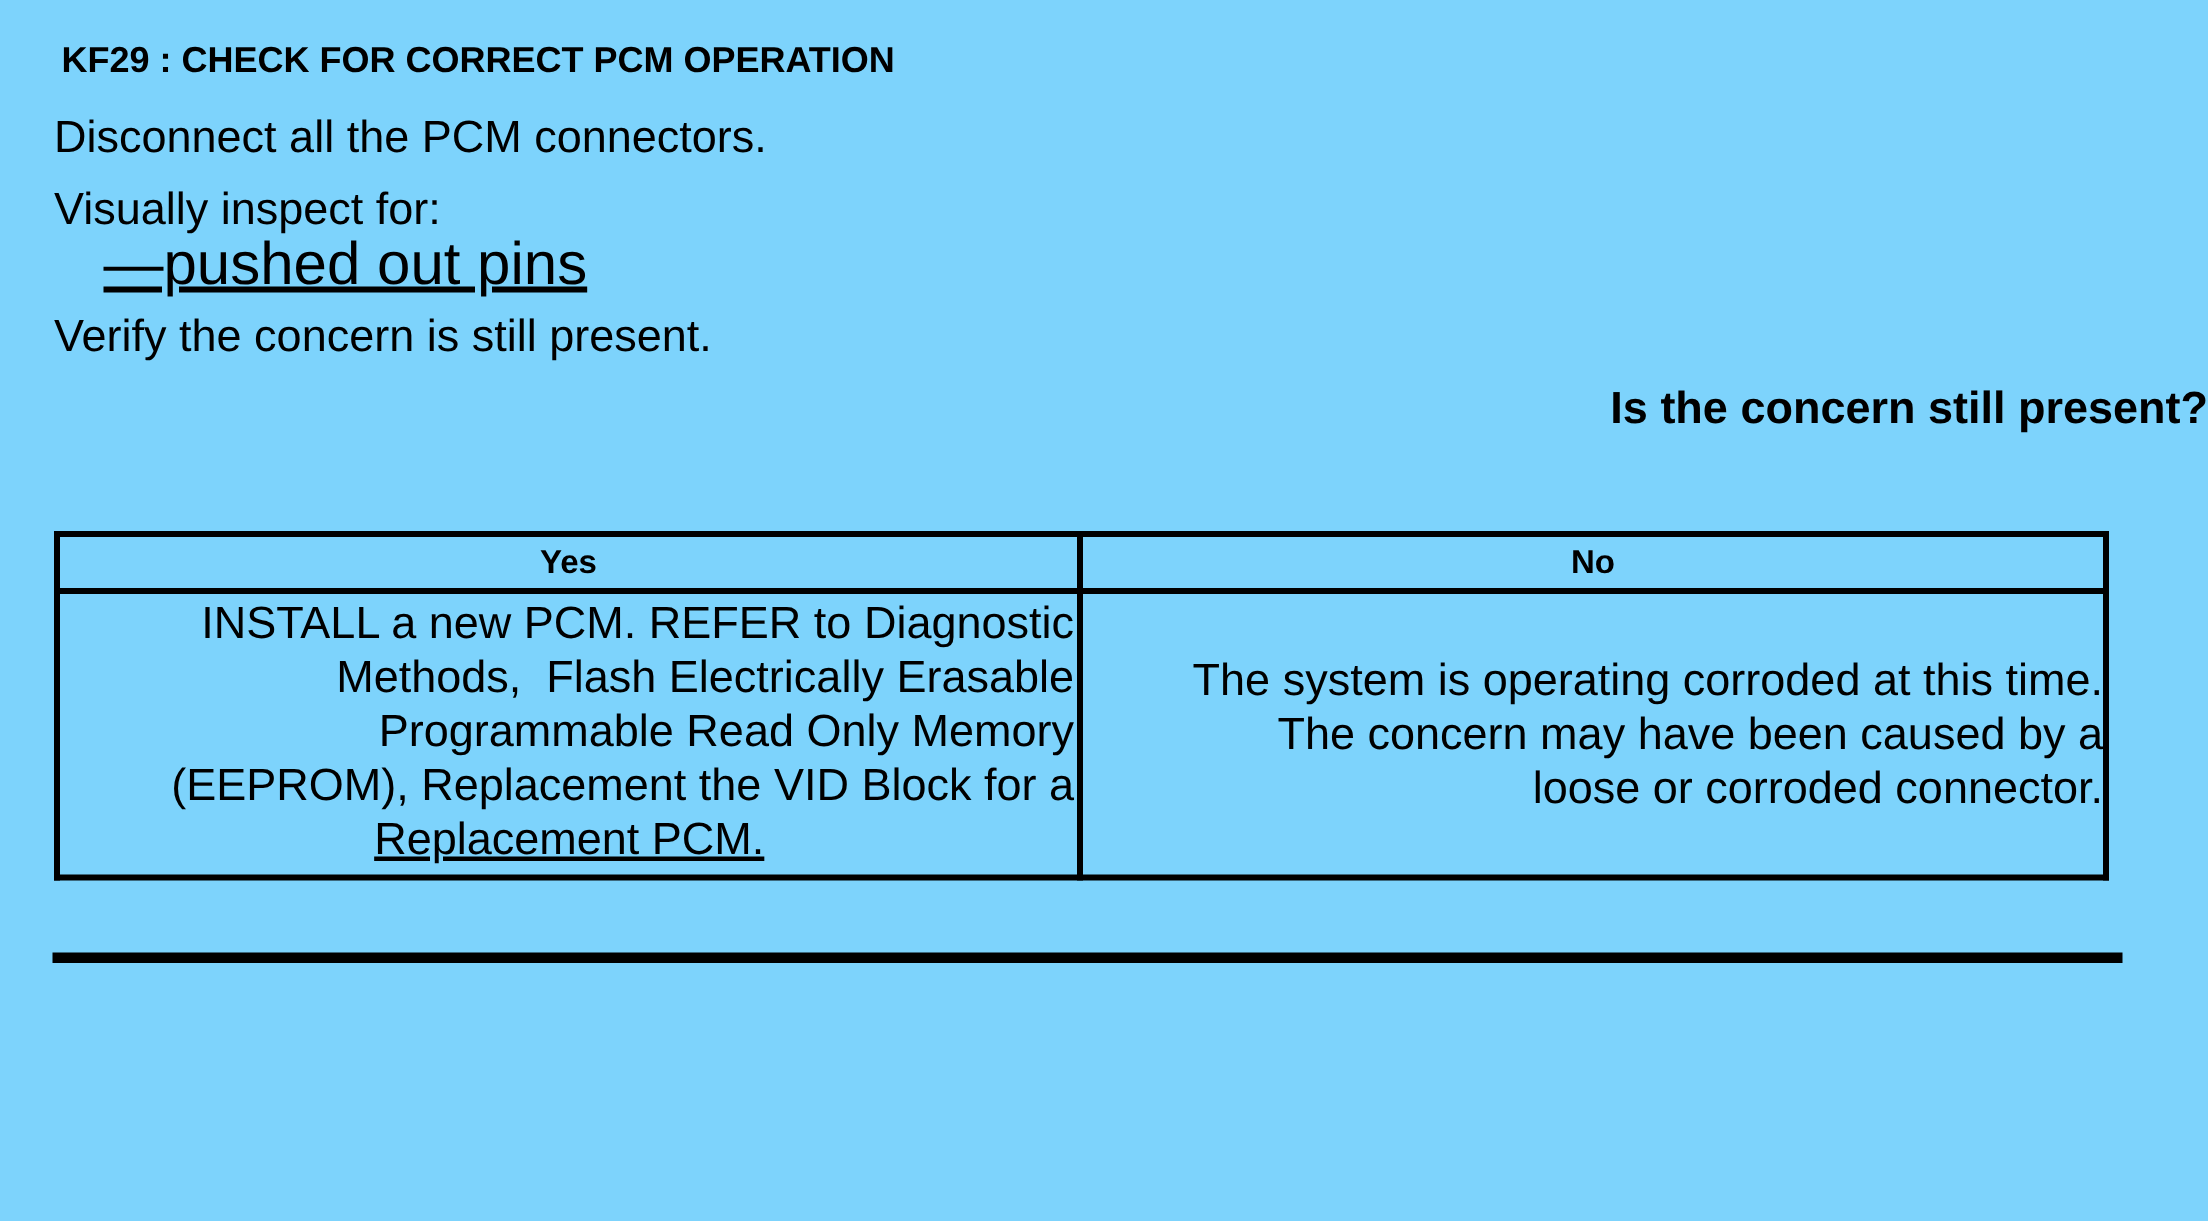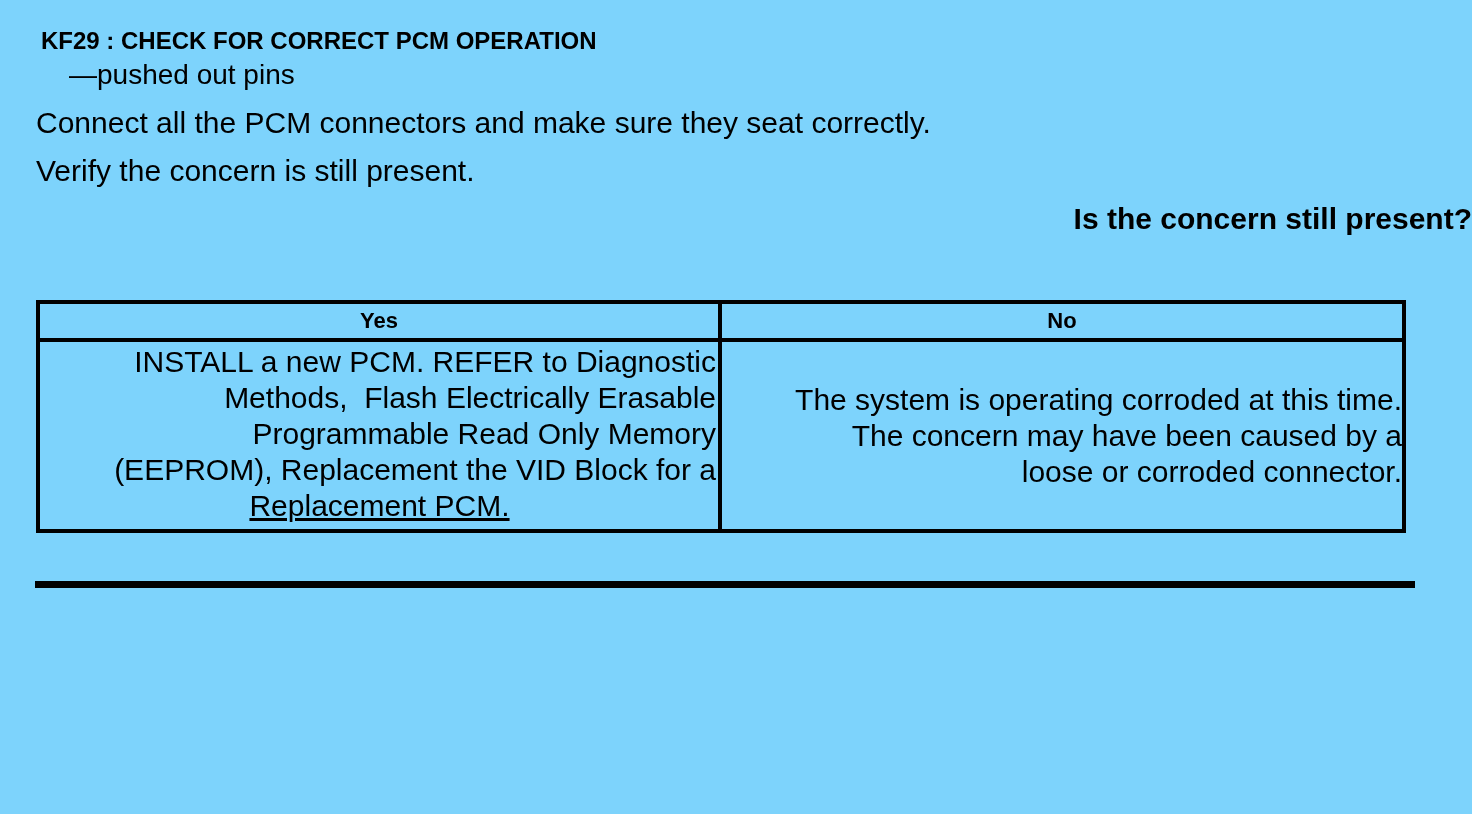--- a/index.html
+++ b/index.html
@@ -26,24 +26,25 @@
   }
   .para {
     font-size: 30px;
     line-height: 37px;
     margin: 11px 0 0 0;
   }
   .para.first {
     margin-top: 17px;
   }
   .list-item {
-    font-size: 28px;
+    font-size: 40px;
     line-height: 37px;
     margin: 0;
     padding-left: 33px;
+    text-decoration: underline;
   }
   .question {
     font-weight: bold;
     text-align: right;
   }
   table.results {
     border-collapse: collapse;
     table-layout: fixed;
     width: 1366px;
     margin-top: 63px;
@@ -88,26 +89,27 @@
     margin: 48px 0 0 -1px;
   }
 </style>
 </head>
 <body>
 
 <div class="page">
 
   <h1 class="doc-title">KF29 : CHECK FOR CORRECT PCM OPERATION</h1>
 
+  <p class="para first">Disconnect all the PCM connectors.</p>
 
+  <p class="para">Visually inspect for:</p>
 
   <div class="list-item">—pushed out pins</div>
 
 
-  <p class="para">Connect all the PCM connectors and make sure they seat correctly.</p>
 
 
   <p class="para">Verify the concern is still present.</p>
 
   <p class="para question">Is the concern still present?</p>
 
   <table class="results">
     <colgroup>
       <col class="col-yes">
       <col class="col-no">

